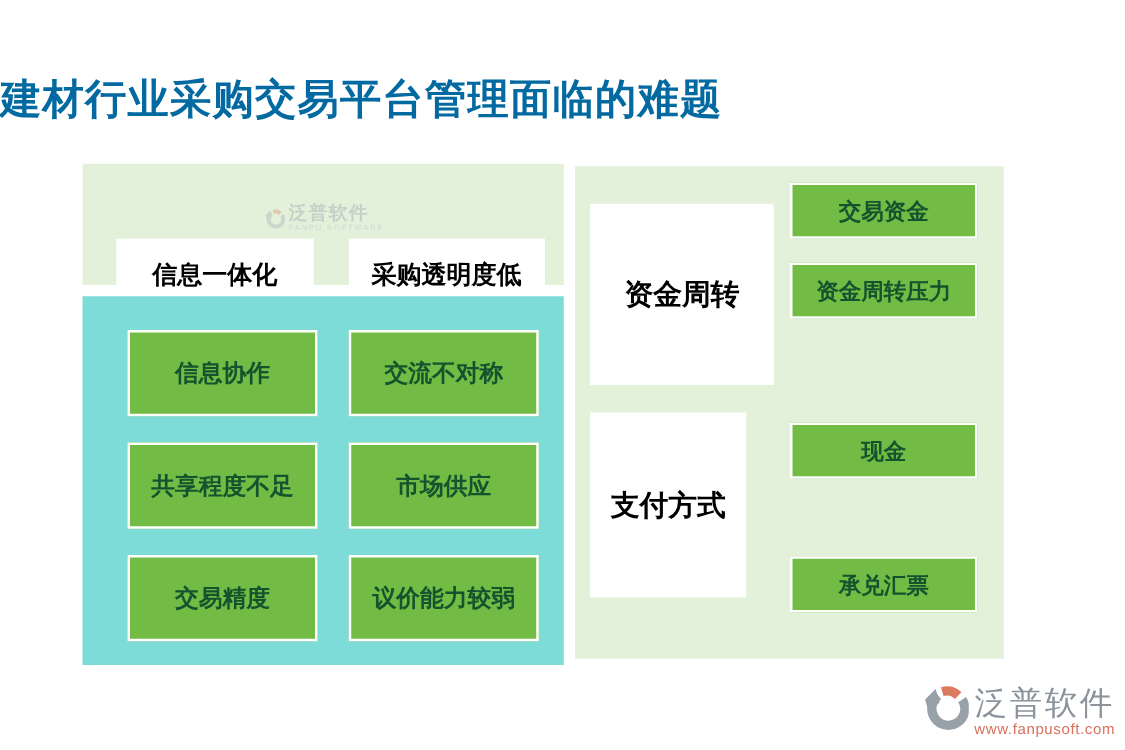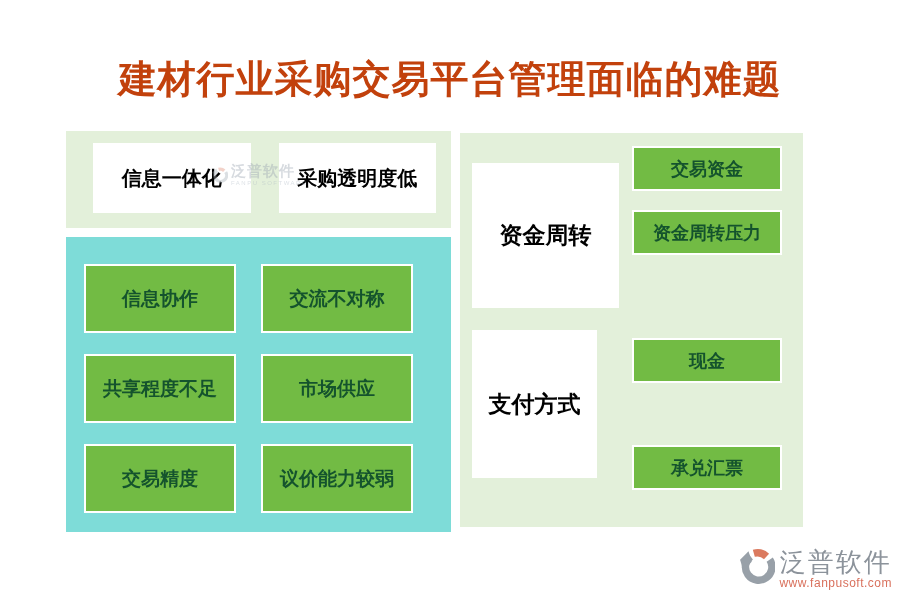--- a/index.html
+++ b/index.html
@@ -7,55 +7,55 @@
     position: relative;
     width: 900px; height: 600px;
     background: #ffffff;
     overflow: hidden;
     font-family: "Liberation Sans", "DejaVu Sans", sans-serif;
   }
   .title {
     position: absolute;
     left: 0; right: 0; top: 56px;
     margin: 0;
-    text-align: center;
-    font-size: 38px;
+    font-size: 33px;
     line-height: 46px;
     font-weight: bold;
-    color: #c2410c;
+    color: #0369a1;
     letter-spacing: 1px;
   }
   .panel { position: absolute; box-sizing: border-box; }
   .pale { background: #E3F0DA; }
   .teal { background: #7EDCD8; }
 
   
   .left-top {
     left: 66px; top: 131px; width: 385px; height: 97px;
     display: flex;
     padding: 12px 15px 19px 27px;
     gap: 28px;
   }
   .white-card {
     background: #ffffff;
-    width: 158px; height: 70px;
+    width: 158px; height: 56px;
     display: flex; align-items: center; justify-content: center;
     font-size: 20px; font-weight: bold; color: #000000;
     white-space: nowrap;
+    margin-top: 48px;
   }
 
   
   .left-grid {
     left: 66px; top: 237px; width: 385px; height: 295px;
     display: grid;
     grid-template-columns: 152px 152px;
     grid-auto-rows: 69px;
     column-gap: 25px;
     row-gap: 21px;
-    padding: 27px 21px 19px 18px;
+    padding: 27px 21px 19px 36px;
   }
   .green-box {
     background: #72BB44;
     border: 2px solid #ffffff;
     box-sizing: border-box;
     display: flex; align-items: center; justify-content: center;
     font-size: 19px; font-weight: bold; color: #14532d;
     white-space: nowrap;
   }
 

